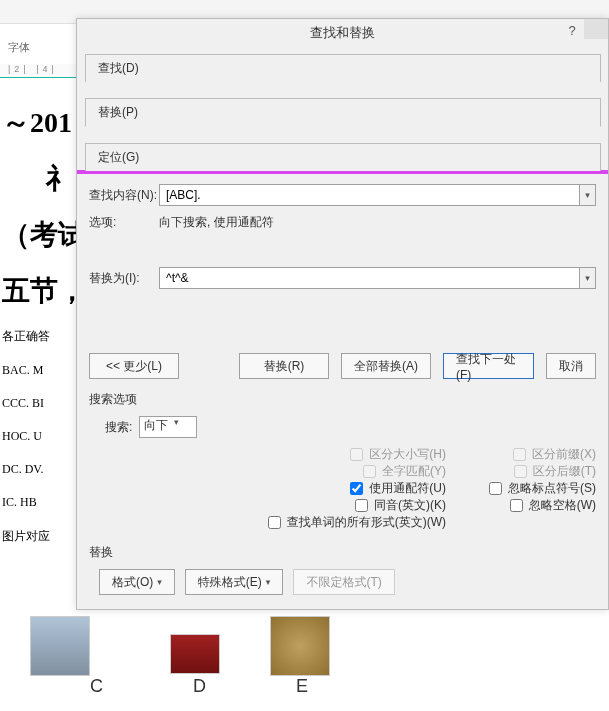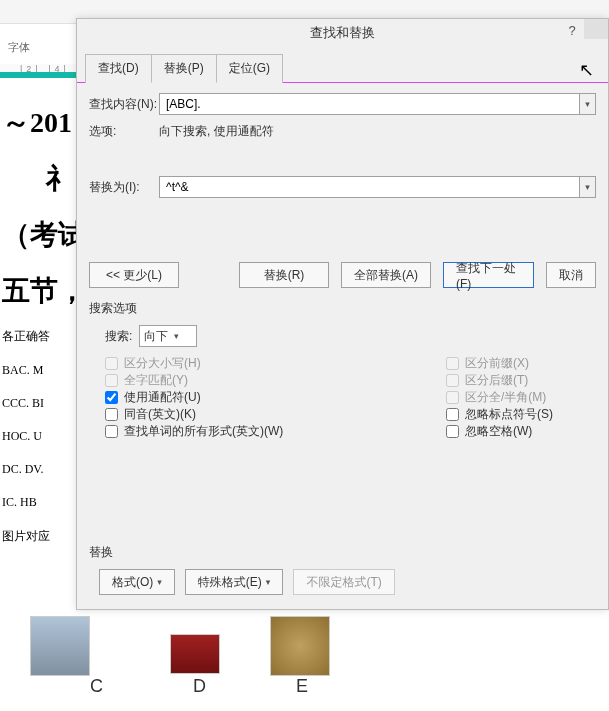--- a/index.html
+++ b/index.html
@@ -25,25 +25,25 @@
     font-size: 11px;
     color: #666;
   }
   .ruler {
     position: absolute;
     top: 64px;
     left: 0;
     width: 76px;
     height: 14px;
     background: #fafafa;
-    border-bottom: 6px solid #14b8a6;
+    border-bottom: 1px solid #14b8a6;
     font-size: 9px;
     color: #888;
     letter-spacing: 4px;
-    padding-left: 20px;
+    padding-left: 8px;
     overflow: hidden;
   }
   .doc-bg {
     position: absolute;
     top: 80px;
     left: 0;
     width: 76px;
     height: 631px;
     background: #fff;
     padding: 24px 2px 0 2px;
@@ -97,22 +97,23 @@
   }
   .titlebar .close {
     position: absolute;
     right: 0; top: 0;
     width: 24px; height: 20px;
     background: #e0e0e0;
   }
   .tabstrip {
     display: flex;
     padding: 6px 8px 0 8px;
-    gap: 0;
-    border-bottom: 1px solid #d946ef;
+    gap: 16px;
+    border-bottom: 4px solid #d946ef;
+    flex-direction: column;
   }
   .tab {
     padding: 5px 12px;
     border: 1px solid #bcbcbc;
     border-bottom: none;
     background: #f0f0f0;
     margin-right: -1px;
     font-size: 12px;
     position: relative;
     top: 1px;
@@ -171,27 +172,27 @@
   .btn .arrow { font-size:9px; margin-left:4px; color:#555; }
   .btn.disabled { color:#999; border-color:#ccc; }
   .fieldset-label { font-size:12px; margin: 4px 0 8px 0; }
   .searchopts { padding: 0 0 0 16px; }
   .so-row { display:flex; align-items:center; margin-bottom:6px; }
   .so-lbl { width: 34px; }
   .select {
     height: 22px;
     border: 1px solid #a0a0a0;
     background: #fff;
-    padding: 8px 4px;
-    font-size: 12px;
-    display:flex;align-items:center;gap:6px;
+    padding: 0 4px;
+    font-size: 12px;
+    display:flex;gap:6px;
     min-width:58px;
   }
   .cb-cols { display:flex; margin-top: 8px; }
-  .cb-col { flex:1; display:flex; flex-direction:column; gap:0; }
+  .cb-col { flex:1; display:flex; flex-direction:column; gap:0;align-items:flex-end; }
   .cb-col.right { flex:0 0 150px; }
   .cb { display:flex; align-items:center; gap:6px; font-size:12px; }
   .cb input { width:13px; height:13px; }
   .cb.disabled { color:#999; }
   .bottom-section { position:absolute; bottom: 14px; left:12px; right:12px; }
   .cursor {
     position:absolute;
     top: 40px; right: 14px;
     font-size: 18px;
     color:#000;
@@ -319,24 +320,20 @@
             </label>
         </div>
         <div class="cb-col right">
           <label class="cb disabled">
               <input type="checkbox" disabled="" style="">
               <span>区分前缀(X)</span>
             </label>
           <label class="cb disabled">
               <input type="checkbox" disabled="" style="">
               <span>区分后缀(T)</span>
-            </label>
-          <label class="cb disabled">
-              <input type="checkbox" disabled="" style="">
-              <span>区分全/半角(M)</span>
             </label>
           <label class="cb">
               <input type="checkbox" style="">
               <span>忽略标点符号(S)</span>
             </label>
           <label class="cb">
               <input type="checkbox" style="">
               <span>忽略空格(W)</span>
             </label>
         </div>

